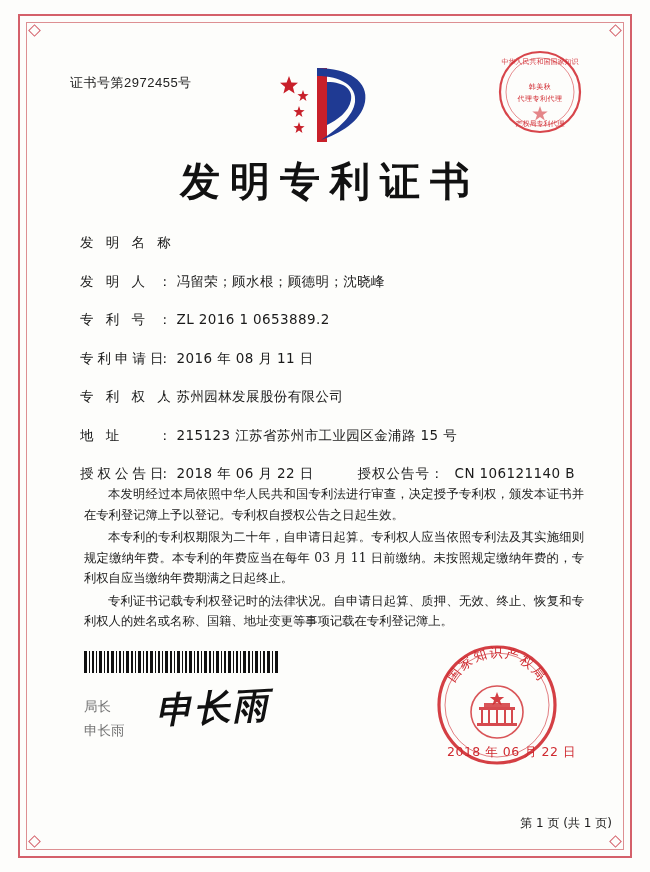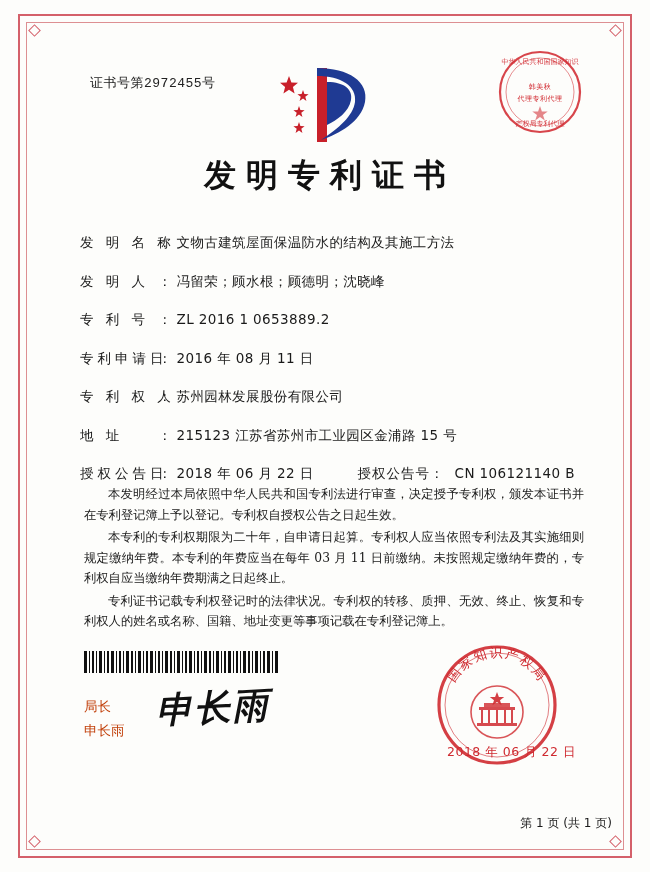--- a/index.html
+++ b/index.html
@@ -66,22 +66,21 @@
     left: 38px; top: 34px; right: 38px; bottom: 34px;
   }
 
   .cert-number {
     position: absolute;
     left: 32px;
     top: 40px;
     font-size: 13px;
     letter-spacing: 0.5px;
     color: #222;
-    font-family: Liberation Mono, monospace;
-    margin-left: 20px;
+    font-family: Liberation Sans, sans-serif;
   }
 
   
   .logo {
     position: absolute;
     left: 50%;
     top: 28px;
     transform: translateX(-50%);
     width: 120px;
     height: 86px;
@@ -106,21 +105,21 @@
   .seal-top .txt1 { top: 34px; }
   .seal-top .txt2 { top: 46px; text-align: center; }
 
   
   .title {
     position: absolute;
     top: 120px;
     left: 0;
     right: 0;
     text-align: center;
-    font-size: 32px;
+    font-size: 40px;
     font-weight: bold;
     letter-spacing: 10px;
     color: #111;
     font-family: "DejaVu Serif", "Liberation Serif", serif;
     text-indent: 10px;
   }
 
   
   .fields {
     position: absolute;
@@ -189,21 +188,21 @@
     width: 196px;
   }
 
   
   .sig-block {
     position: absolute;
     left: 46px;
     top: 660px;
     font-size: 13.5px;
     line-height: 24px;
-    color: #c2410c;
+    color: #737373;
   }
   .sig-script {
     position: absolute;
     left: 118px;
     top: 650px;
     font-family: "DejaVu Serif", "Liberation Serif", serif;
     font-size: 36px;
     font-style: italic;
     font-weight: bold;
     color: #111;
@@ -286,21 +285,20 @@
       <div class="txt2">代理专利代理</div>
     </div>
 
     <div class="title">发明专利证书</div>
 
     <div class="fields">
 
       <div class="field-row">
         <span class="field-label">发 明 名 称</span>
         <span class="field-colon">：</span>
-        <span class="field-value">文物古建筑屋面保温防水的结构及其施工方法</span>
       </div>
 
       <div class="field-row">
         <span class="field-label">发 明 人</span>
         <span class="field-colon">：</span>
         <span class="field-value">冯留荣；顾水根；顾德明；沈晓峰</span>
       </div>
 
       <div class="field-row">
         <span class="field-label">专 利 号</span>
@@ -333,21 +331,21 @@
         <span class="field-label2">授权公告号</span>
         <span class="field-colon">：</span>
         <span class="field-value2">CN 106121140 B</span>
       </div>
 
     </div>
 
     <div class="paragraphs">
       <p>本发明经过本局依照中华人民共和国专利法进行审查，决定授予专利权，颁发本证书并在专利登记簿上予以登记。专利权自授权公告之日起生效。</p>
       <p>本专利的专利权期限为二十年，自申请日起算。专利权人应当依照专利法及其实施细则规定缴纳年费。本专利的年费应当在每年 03 月 11 日前缴纳。未按照规定缴纳年费的，专利权自应当缴纳年费期满之日起终止。</p>
-      <p>专利证书记载专利权登记时的法律状况。专利权的转移、质押、无效、终止、恢复和专利权人的姓名或名称、国籍、地址变更等事项记载在专利登记簿上。</p>
+      <p>专利证书记载专利权登记时的法律状况。自申请日起算、质押、无效、终止、恢复和专利权人的姓名或名称、国籍、地址变更等事项记载在专利登记簿上。</p>
     </div>
 
     <div class="barcode">
       <svg viewBox="0 0 196 22" width="196" height="22" preserveAspectRatio="none" aria-hidden="true">
         <g fill="#111">
           <rect x="0" y="0" width="3" height="22"></rect>
             <rect x="5" y="0" width="1" height="22"></rect>
           <rect x="8" y="0" width="2" height="22"></rect>
             <rect x="12" y="0" width="1" height="22"></rect>
           <rect x="15" y="0" width="3" height="22"></rect>

